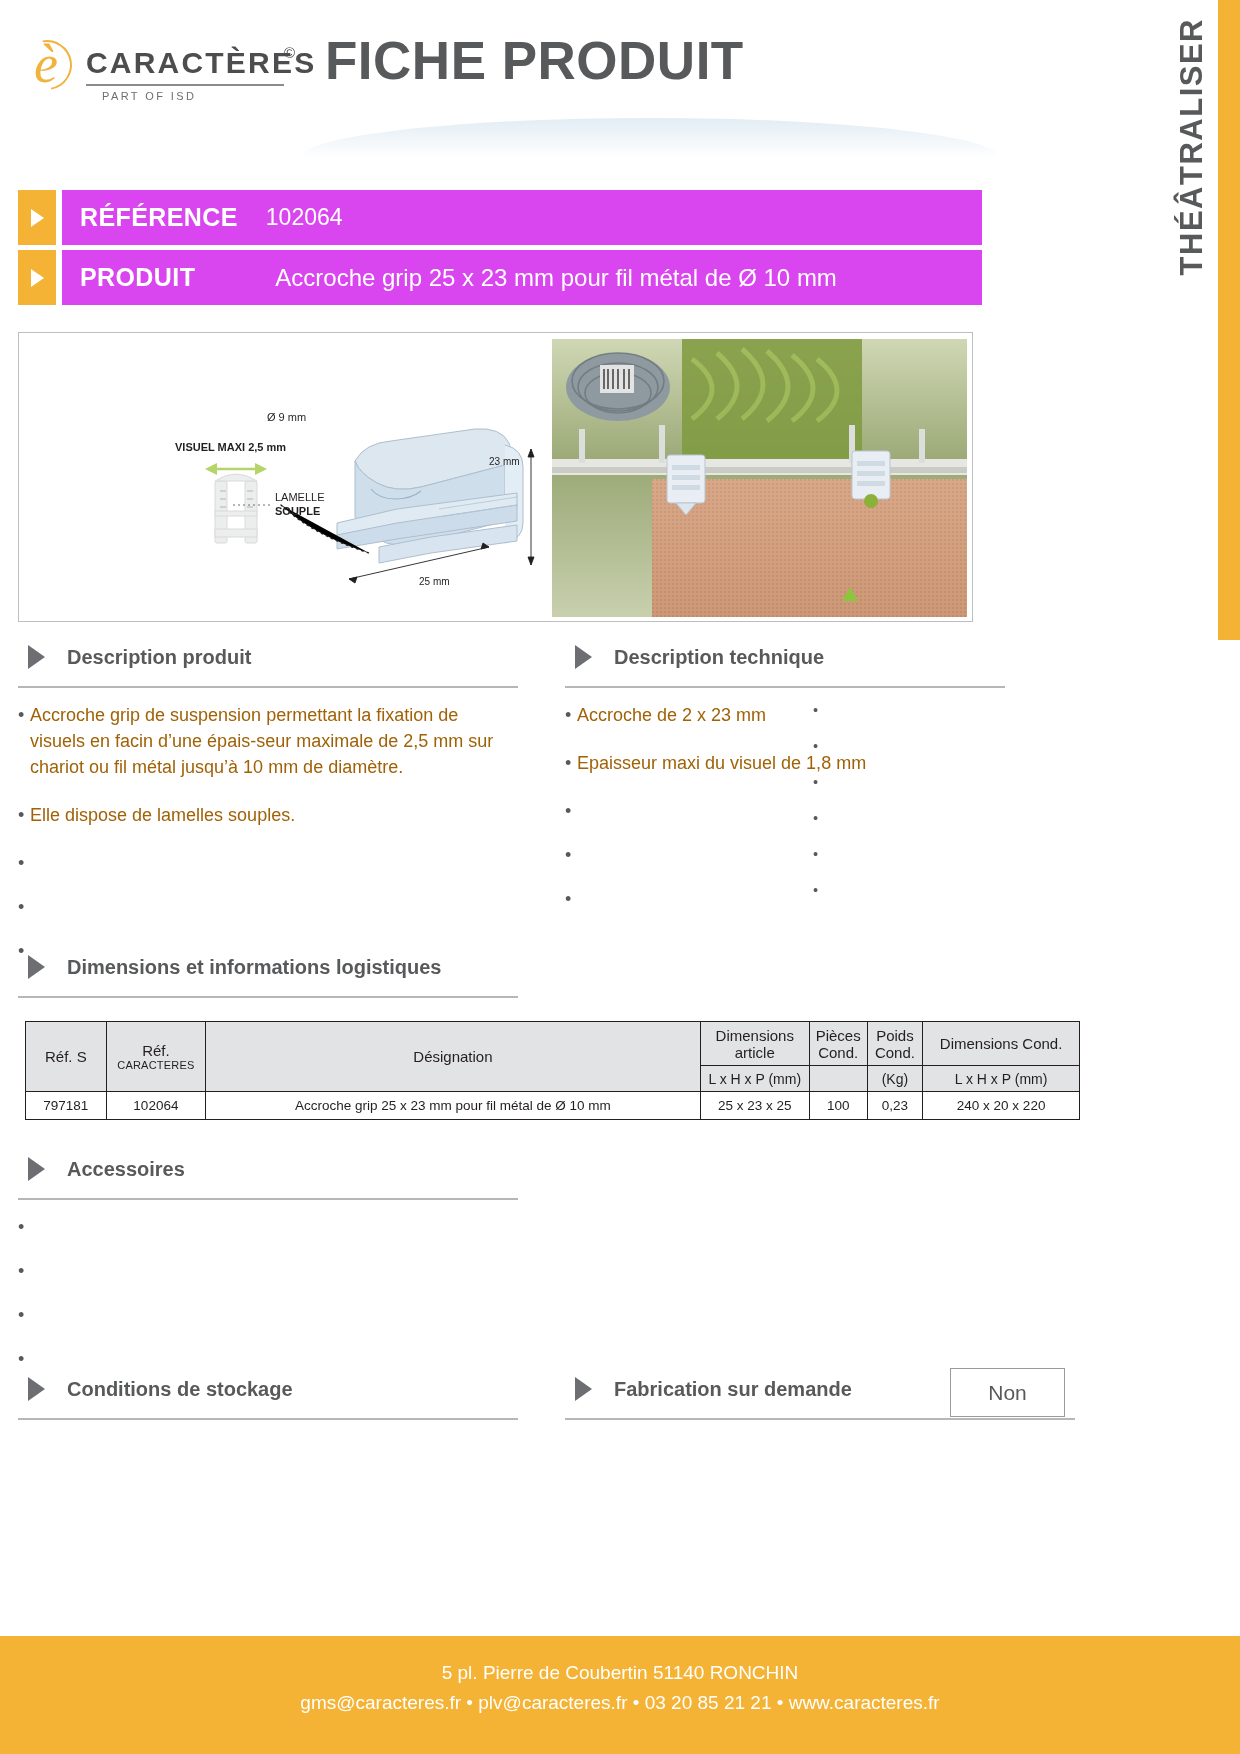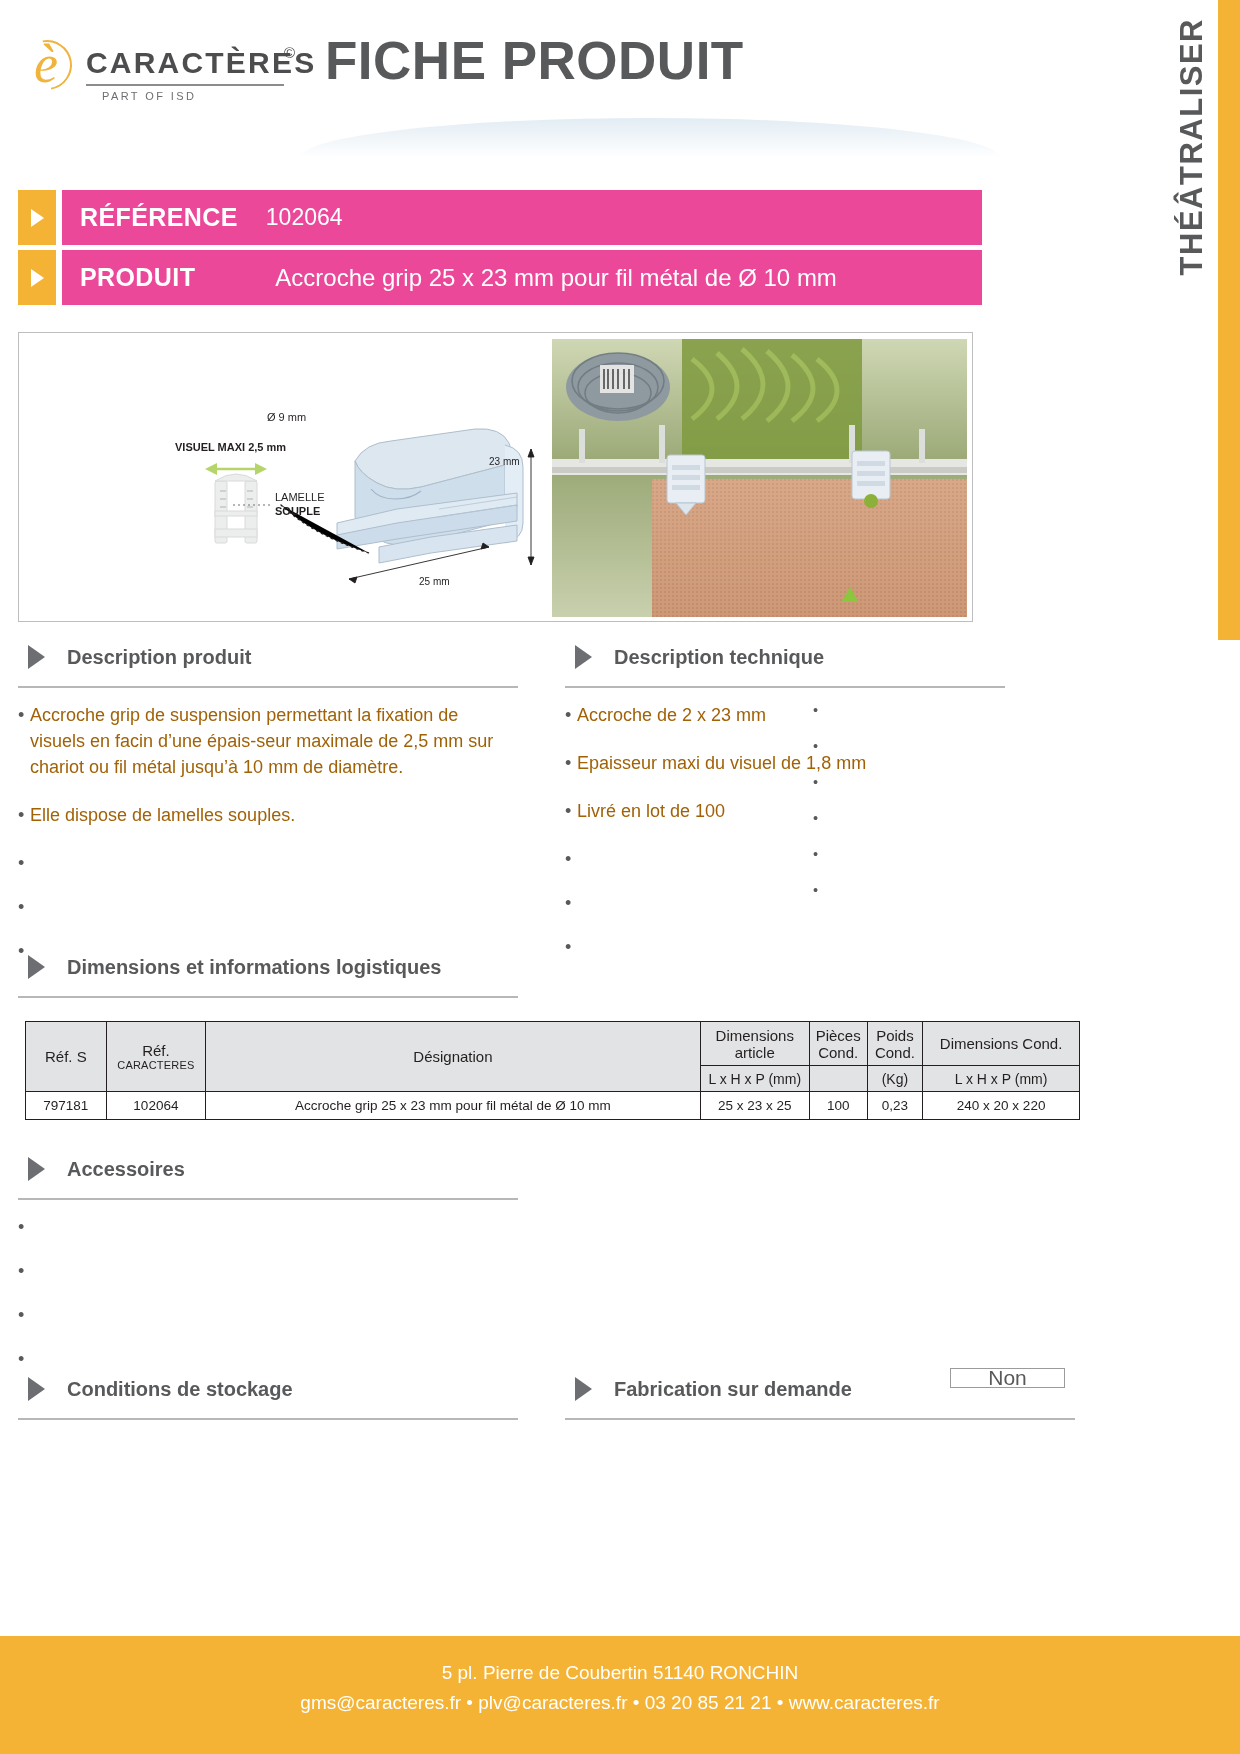--- a/index.html
+++ b/index.html
@@ -74,21 +74,21 @@
   .ybar { position: absolute; left: 18px; height: 55px; display: flex; }
   .ybar .arrow-box {
     width: 38px; height: 55px; background: #f5b335;
     display: flex; align-items: center; justify-content: center;
   }
   .ybar .arrow-box .tri {
     width: 0; height: 0; border-left: 13px solid #ffffff;
     border-top: 9px solid transparent; border-bottom: 9px solid transparent;
   }
   .ybar .body {
-    margin-left: 6px; background: #ec4899; height: 55px;
+    margin-left: 6px; background: #d946ef; height: 55px;
     display: flex; align-items: center; color: #ffffff;
   }
   .ybar .lbl {
     font-size: 25px; font-weight: bold; letter-spacing: 0.4px;
     margin-left: 18px; white-space: nowrap;
   }
   .ybar .val { font-size: 23px; white-space: nowrap; }
   #bar-ref { top: 190px; }
   #bar-ref .body { width: 920px; }
   #bar-ref .val { margin-left: 28px; }
@@ -156,21 +156,21 @@
   }
   .logi-table thead th { background: #e2e3e4; font-weight: normal; }
   .logi-table .h-main { height: 44px; font-size: 15px; }
   .logi-table .h-sub { height: 26px; font-size: 14px; margin-top: 36px; }
   .logi-table tbody td { height: 28px; background: #ffffff; }
   .logi-table .small-cap { font-size: 11px; letter-spacing: 0.2px; }
 
   
   .fab-box {
     position: absolute; left: 385px; top: -4px;
-    width: 115px; height: 20px; border: 1px solid #9a9b9d;
+    width: 115px; height: 49px; border: 1px solid #9a9b9d;
     background: #ffffff; display: flex; align-items: center; justify-content: center;
     font-size: 21px; color: #58595b;
   }
 
   
   .footer {
     position: absolute; left: 0; bottom: 0; width: 1240px; height: 118px;
     background: #f5b335; color: #ffffff; text-align: center;
   }
   .footer .f1 { font-size: 19px; padding-top: 26px; }
@@ -386,21 +386,20 @@
   <div class="sec" id="sec-desc-tech">
     <div class="head">
       <div class="tri"></div>
       <div class="txt">Description technique</div>
     </div>
     <div class="rule"></div>
     <div style="position:relative;">
       <ul class="bullets">
         <li>Accroche de 2 x 23 mm</li>
         <li>Epaisseur maxi du visuel de 1,8 mm</li>
-        <li>Livré en lot de 100</li>
         <li class="empty"></li>
         <li class="empty"></li>
         <li class="empty"></li>
       </ul>
       <ul class="bullets-right">
         <li></li>
         <li></li>
         <li></li>
         <li></li>
         <li></li>

